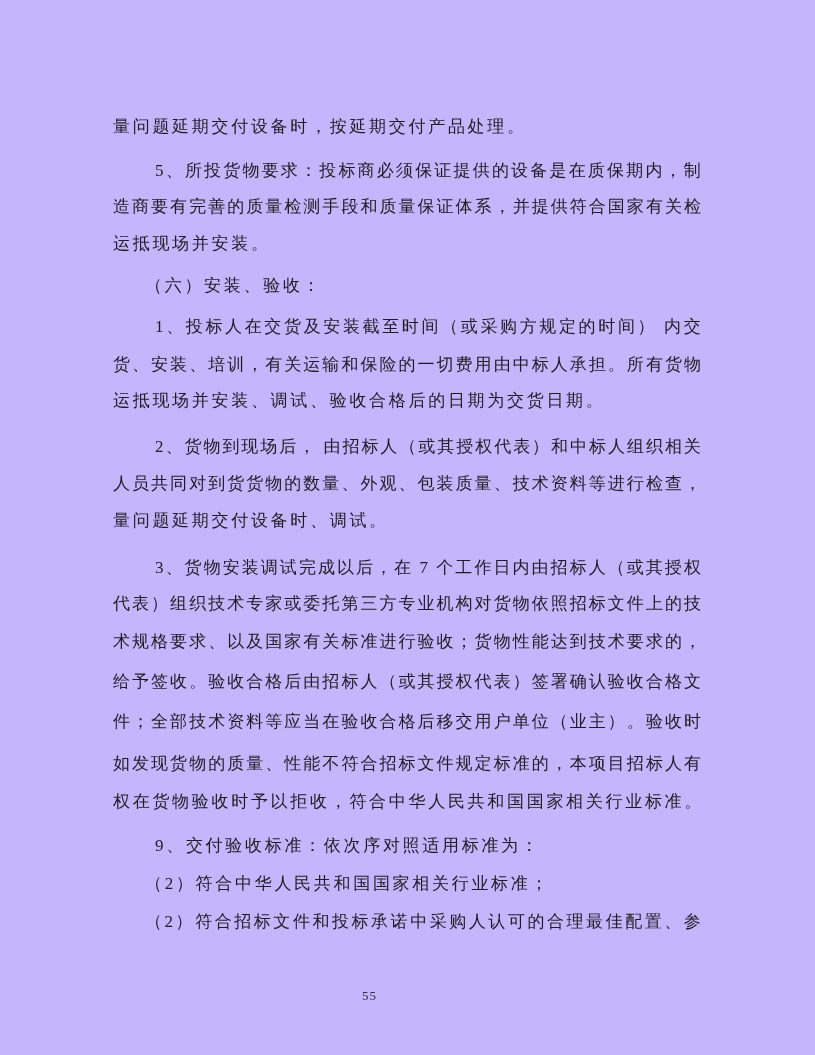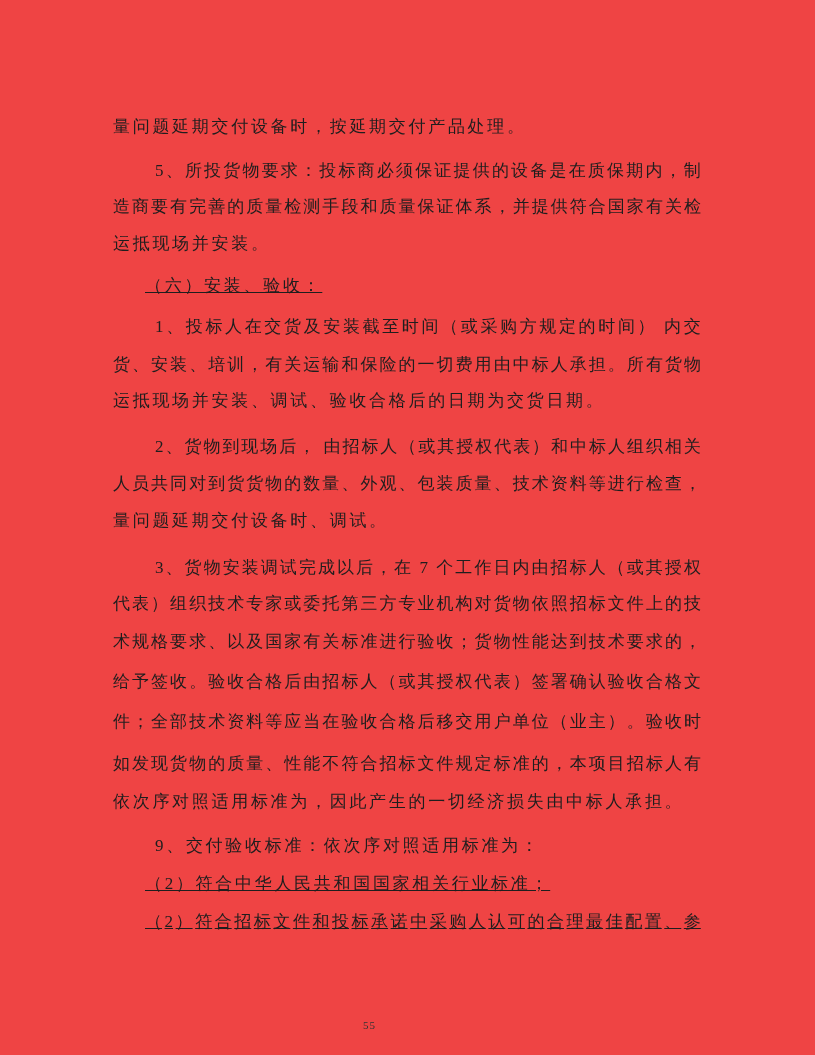--- a/index.html
+++ b/index.html
@@ -4,57 +4,56 @@
 <style>
   html, body {
     margin: 0;
     padding: 0;
     background: #ffffff;
   }
   .page {
     position: relative;
     width: 815px;
     height: 1055px;
-    background: #ef4444;
+    background: #c4b5fd;
     color: #1e1e1e;
     font-family: "Liberation Serif", "DejaVu Serif", serif;
     overflow: hidden;
   }
   .ln {
     position: absolute;
     left: 113px;
     width: 588px;
     height: 38px;
     box-sizing: border-box;
     font-size: 17px;
     line-height: 38px;
     letter-spacing: 2.7px;
     white-space: nowrap;
     text-align: left;
   }
   
   .ind  { text-indent: 42px; }
-  .indp { text-indent: 32px; text-decoration: underline; }
+  .indp { text-indent: 32px; }
   
   .fill { display: flex; justify-content: space-between; align-items: center; letter-spacing: 0; }
   .fill.ind  { text-indent: 0; padding-left: 42px; }
   .fill.indp { text-indent: 0; padding-left: 32px; }
   .fill span { white-space: pre; }
   .page-number {
     position: absolute;
     top: 986px;
     left: 0;
     width: 739px;
     height: 20px;
     line-height: 20px;
     text-align: center;
-    font-size: 11px;
+    font-size: 13px;
     letter-spacing: 1px;
     color: #333333;
-    margin-top: 29px;
   }
 </style>
 </head>
 <body>
 
 <div class="page">
 
   <div class="ln" style="top:108px">量问题延期交付设备时，按延期交付产品处理。</div>
   <div class="ln ind fill" style="top:152px">
       <span>5</span>
@@ -444,21 +443,21 @@
       <span>的</span>
       <span>，</span>
       <span>本</span>
       <span>项</span>
       <span>目</span>
       <span>招</span>
       <span>标</span>
       <span>人</span>
       <span>有</span>
     </div>
-  <div class="ln" style="top:783px">依次序对照适用标准为，因此产生的一切经济损失由中标人承担。</div>
+  <div class="ln" style="top:783px">权在货物验收时予以拒收，符合中华人民共和国国家相关行业标准。</div>
   <div class="ln ind" style="top:827px">9、交付验收标准：依次序对照适用标准为：</div>
   <div class="ln indp" style="top:865px">（2）符合中华人民共和国国家相关行业标准；</div>
   <div class="ln indp fill" style="top:903px">
       <span>（</span>
       <span>2</span>
       <span>）</span>
       <span>符</span>
       <span>合</span>
       <span>招</span>
       <span>标</span>

